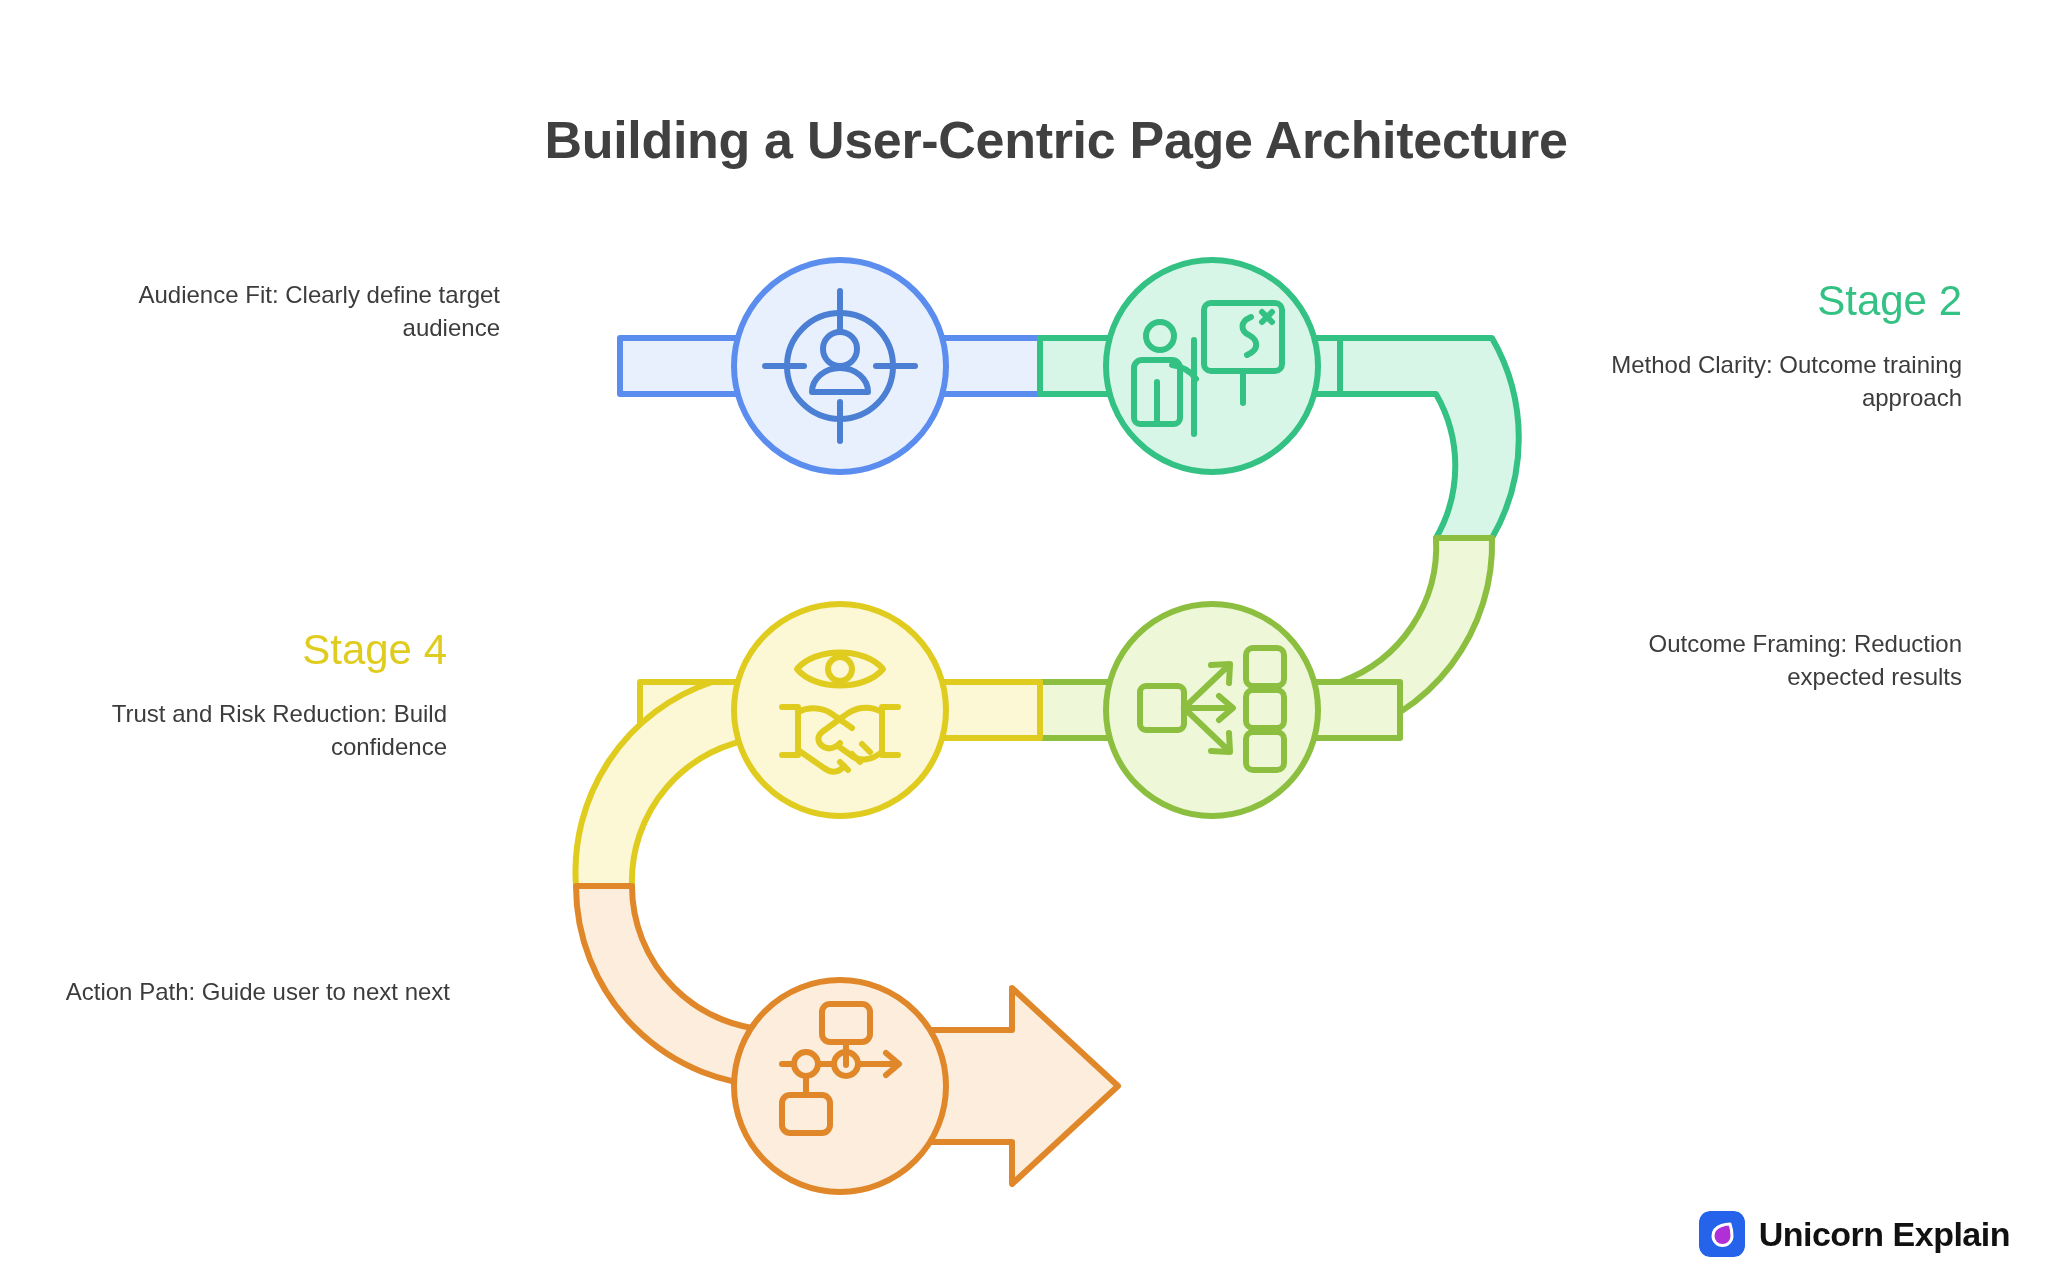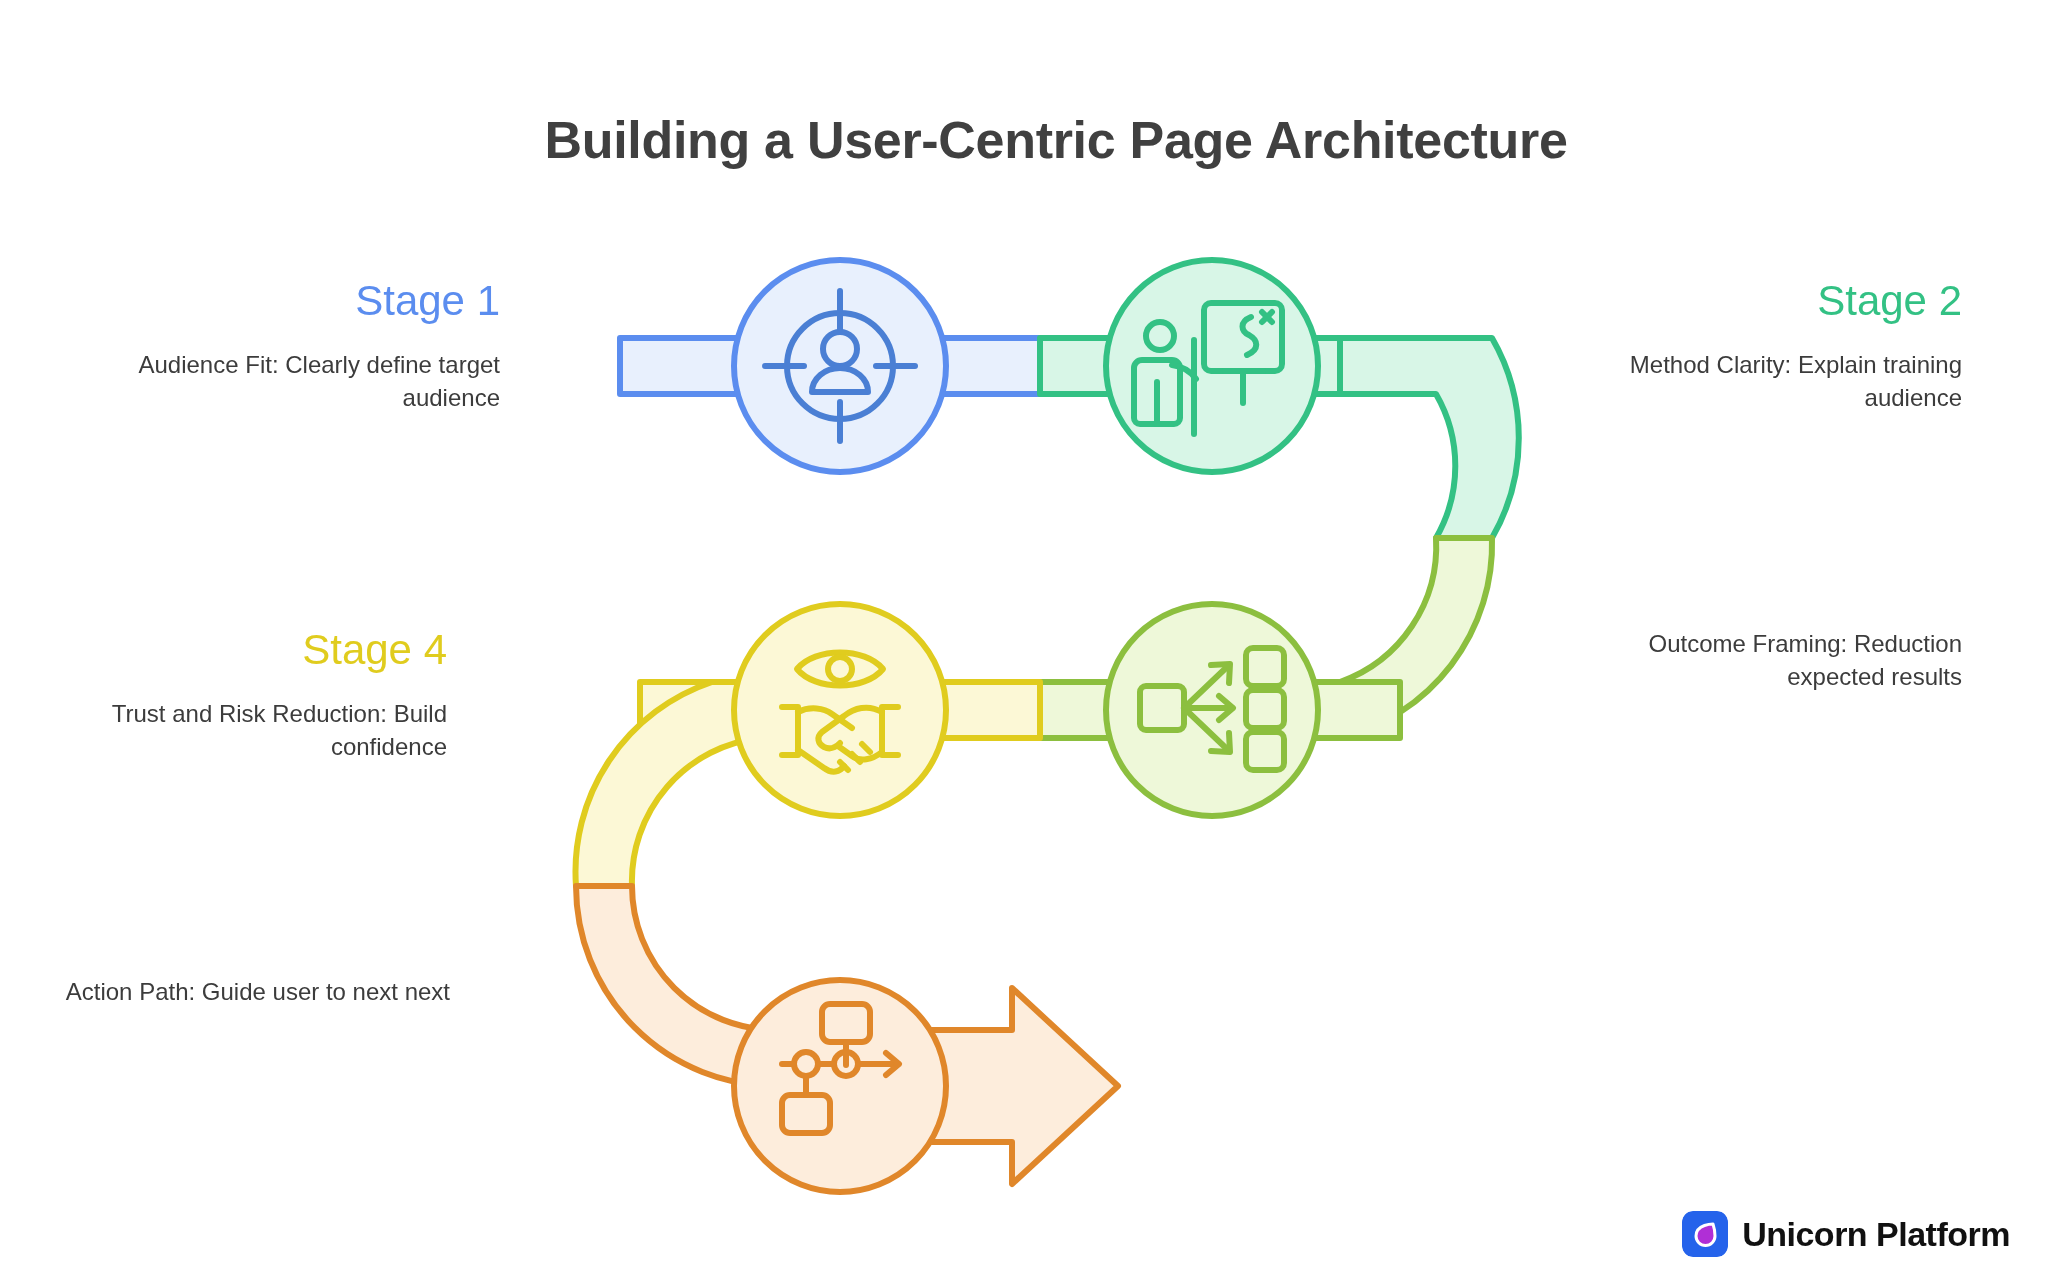--- a/index.html
+++ b/index.html
@@ -242,41 +242,40 @@
       <line x1="818" y1="1064" x2="834" y2="1064"></line>
       <line x1="858" y1="1064" x2="898" y2="1064"></line>
 
       <path d="M 886 1053 L 899 1064 L 886 1075"></path>
     </g>
   </g>
 
 </svg>
 
 <div class="stage-block right-align" id="stage-1-block">
-  <div class="stage-label" style="color:#5b8def">Stage 1</div>
   <div class="stage-desc">Audience Fit: Clearly define target audience</div>
 </div>
 
 <div class="stage-block left-align" id="stage-2-block">
   <div class="stage-label" style="color:#33c184">Stage 2</div>
-  <div class="stage-desc">Method Clarity: Explain training audience</div>
+  <div class="stage-desc">Method Clarity: Outcome training approach</div>
 </div>
 
 <div class="stage-block left-align" id="stage-3-block">
   <div class="stage-desc">Outcome Framing: Reduction expected results</div>
 </div>
 
 <div class="stage-block right-align" id="stage-4-block">
   <div class="stage-label" style="color:#e0cc1e">Stage 4</div>
   <div class="stage-desc">Trust and Risk Reduction: Build confidence</div>
 </div>
 
 <div class="stage-block right-align" id="stage-5-block">
   <div class="stage-desc">Action Path: Guide user to next next</div>
 </div>
 
 <div id="brand-logo">
   <svg id="brand-mark" viewBox="0 0 46 46">
     <rect x="0" y="0" width="46" height="46" rx="11" fill="#2563eb"></rect>
     <path d="M 31 13 C 31 13 14 13 14 25 a 9.5 9.5 0 0 0 19 0 C 33 19 31 13 31 13 Z" fill="#b02fd6" stroke="#ffffff" stroke-width="3" stroke-linejoin="round"></path>
   </svg>
-  <span id="brand-name">Unicorn Platform</span>
+  <span id="brand-name">Unicorn Explain</span>
 </div>
 
 </body></html>

